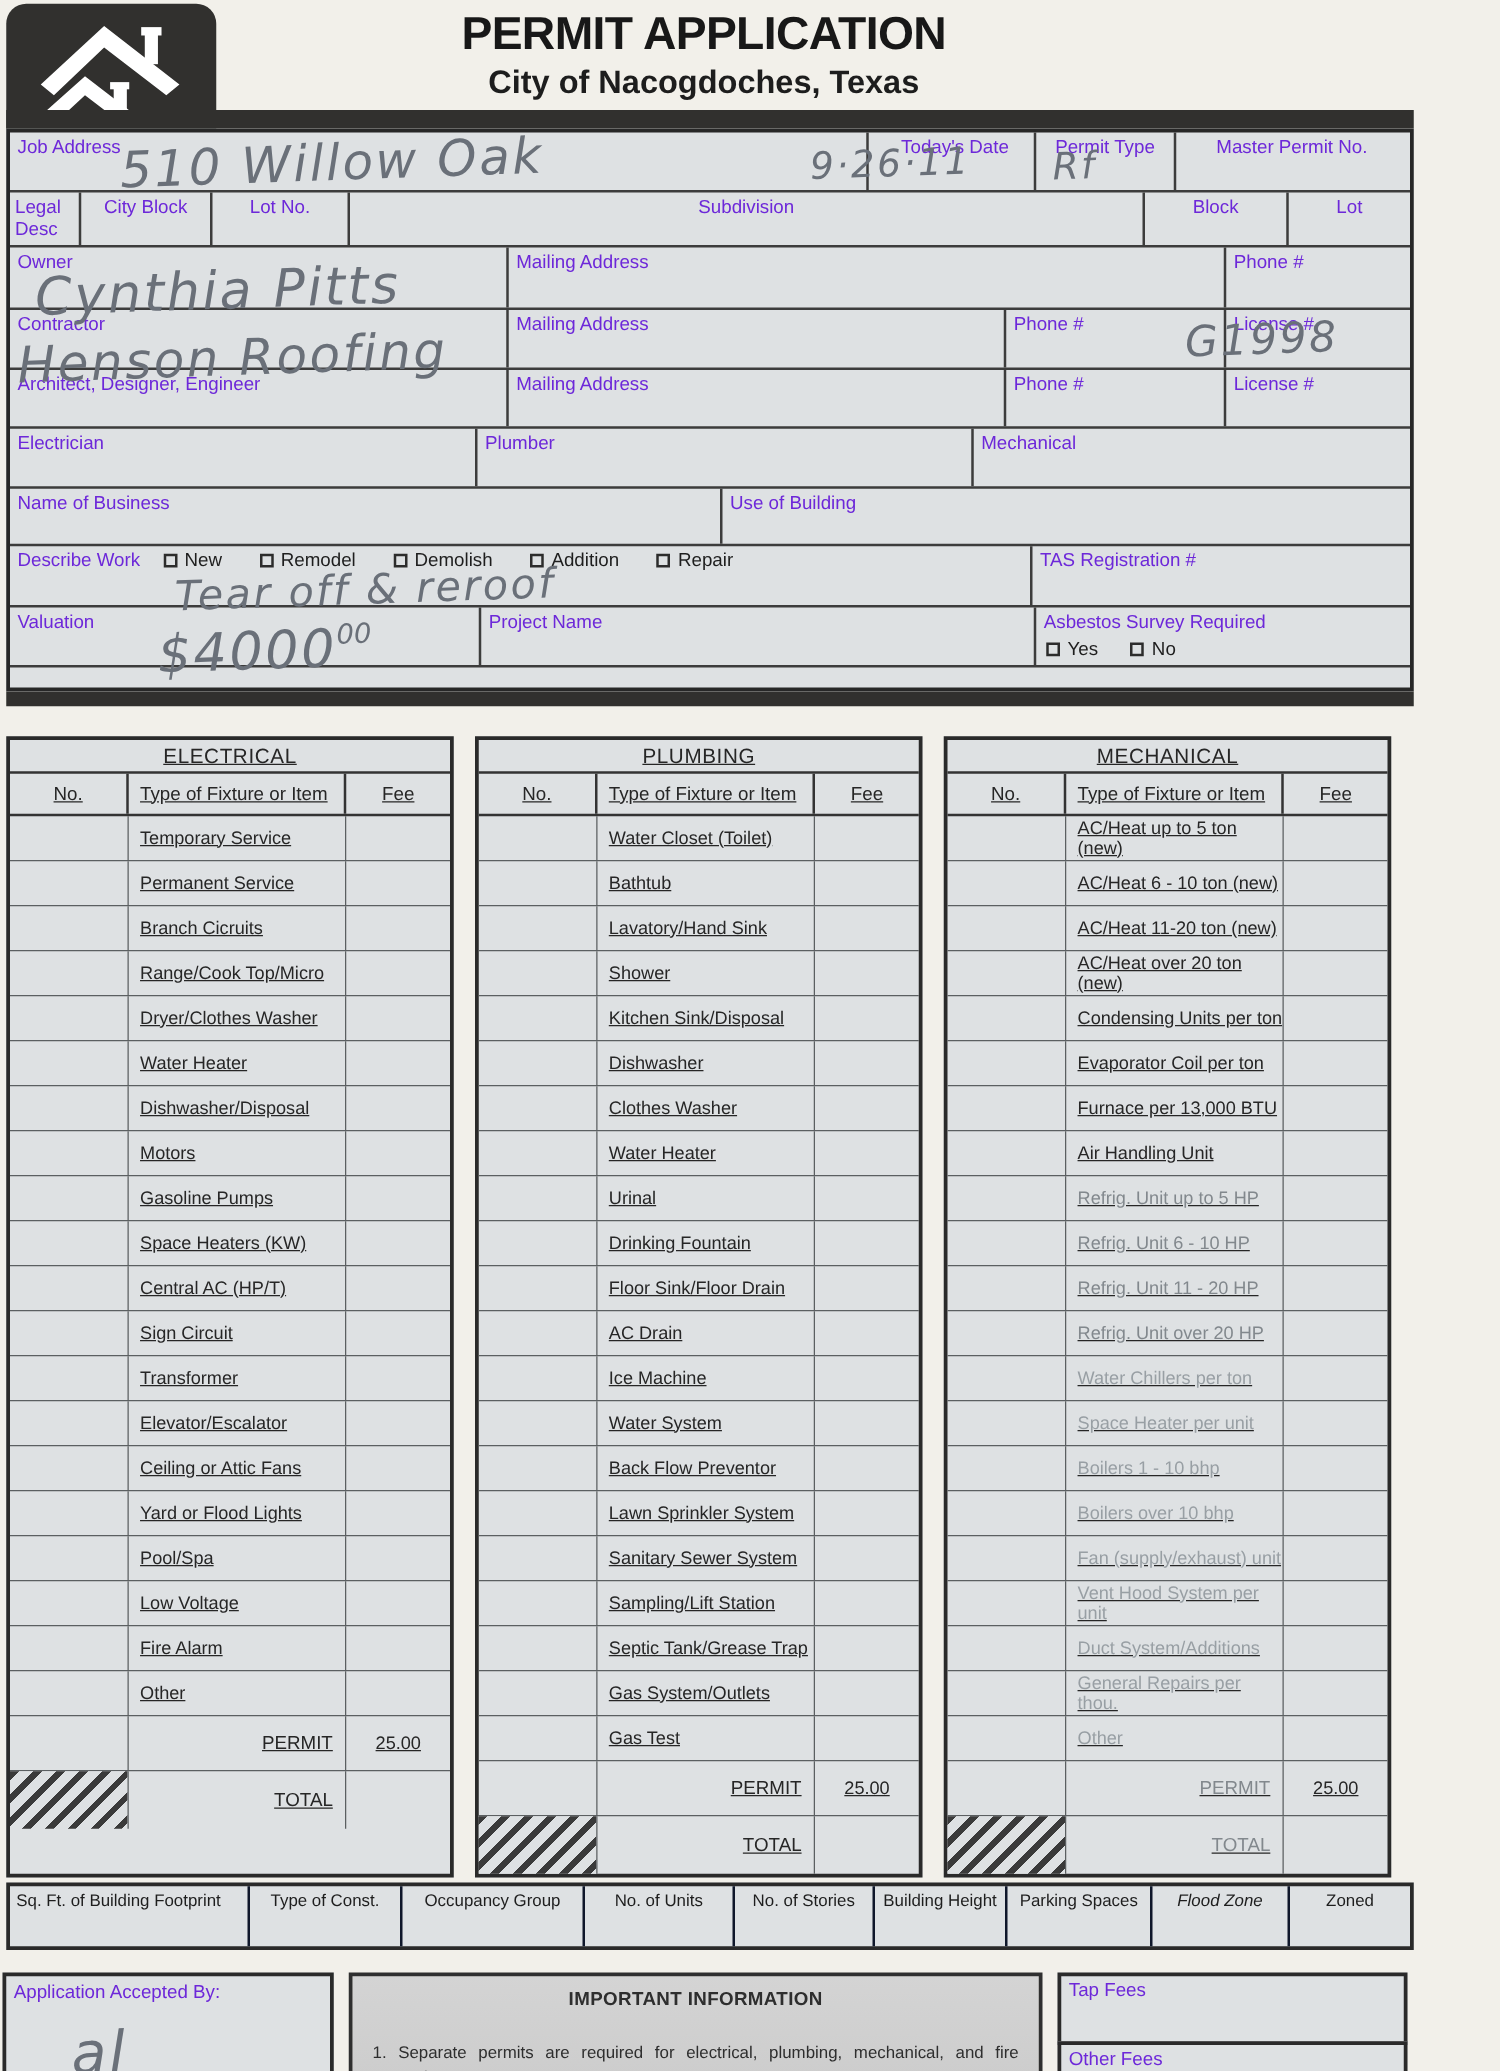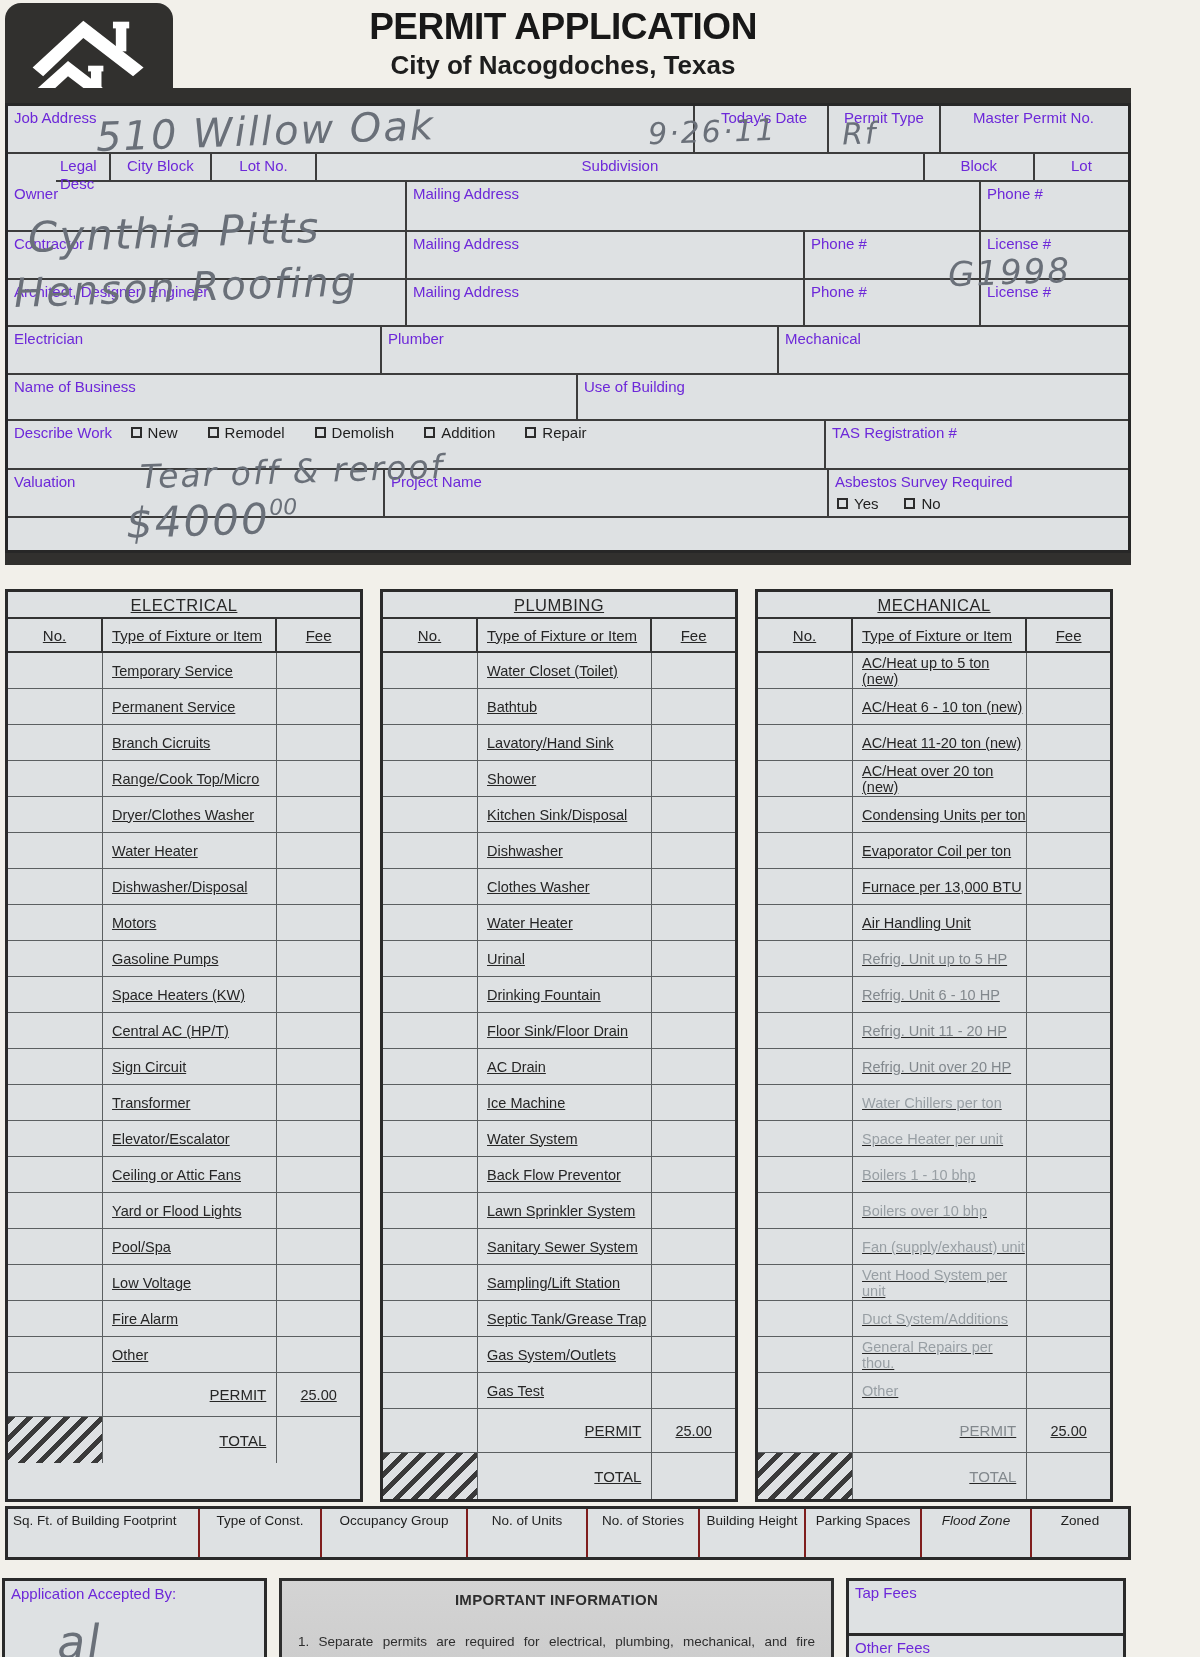--- a/index.html
+++ b/index.html
@@ -21,21 +21,21 @@
   
   .top-form{position:relative; margin-left:5px; width:1126px; height:450px;
             background:var(--cell-bg); border:3px solid #272727;}
   .trow{display:flex; border-bottom:2px solid #3c3c3c;}
   .trow:last-child{border-bottom:none;}
   .cell{border-right:2px solid #3c3c3c; padding:3px 6px; position:relative; overflow:visible;}
   .cell:last-child{border-right:none;}
   .lbl{font-size:15px; color:#6d28d9;}
   .cen{text-align:center;}
   
-  .r1{height:48px;} .r2{height:28px;margin-left:48px;} .r3{height:50px;} .r4{height:48px;}
+  .r1{height:48px;} .r2{height:44px;} .r3{height:50px;} .r4{height:48px;}
   .r5{height:47px;} .r6{height:48px;} .r7{height:46px;} .r8{height:49px;} .r9{height:48px;}
   .w-job{width:687px;} .w-date{width:134px;padding-left:12px;} .w-ptype{width:112px;} .w-master{width:185px;}
   .w-legal{width:57px; padding-left:4px;} .w-cblock{width:105px;} .w-lotno{width:110px;}
   .w-subdiv{width:636px;} .w-block{width:115px;} .w-lot{width:97px;}
   .w-owner{width:399px;} .w-mail1{width:574px;} .w-phone1{width:147px;}
   .w-name{width:399px;} .w-mail2{width:398px;} .w-phone2{width:176px;} .w-lic{width:147px;}
   .w-elec{width:374px;} .w-plmb{width:397px;} .w-mech{width:349px;}
   .w-bus{width:570px;} .w-use{width:550px;}
   .w-desc{width:818px;} .w-tas{width:302px;}
   .w-val{width:377px;} .w-proj{width:444px;} .w-asb{width:299px;}
@@ -73,21 +73,21 @@
           padding-left:9px; display:flex; align-items:center;}
   .c-fee{width:23.5%; text-align:center;}
   .fhead .c-no,.fhead .c-fee{display:flex; align-items:center; justify-content:center;}
   .prow{height:44px;} .xrow{height:46px; border-bottom:none;}
   .c-type.rt{justify-content:flex-end; padding-right:10px; font-size:15px;}
   .hatch{background:repeating-linear-gradient(135deg,#3a3a3a 0 5px,var(--cell-bg) 5px 13px);}
   .f1 .c-type{color:#82888d;} .f2 .c-type{color:#989fa4;}
   
   .bstrip{display:flex; margin:4px 0 0 5px; width:1126px; height:54px;
           background:var(--cell-bg); border:3px solid #2a2a2a;}
-  .bcell{border-right:2px solid #7f1d1d; font-size:13.5px; color:#1e1e1e;
+  .bcell{border-right:2px solid #0f172a; font-size:13.5px; color:#1e1e1e;
          padding-top:4px; text-align:center;}
   .bcell:last-child{border-right:none;}
   .bw0{width:192px; text-align:left; padding-left:5px;} .bw1{width:122px;} .bw2{width:146px;}
   .bw3{width:120px;} .bw4{width:112px;} .bw5{width:106px;} .bw6{width:116px;}
   .bw7{width:110px;font-style:italic;} .bw8{flex:1;}
   
   .footer{display:flex; gap:12px; margin:18px 0 0 2px;}
   .acc-box{width:265px; height:170px; background:var(--cell-bg); border:3px solid #2a2a2a;
            padding:4px 6px; position:relative;}
   .acc-box .hw-sig{left:52px; top:34px; font-size:46px;}

